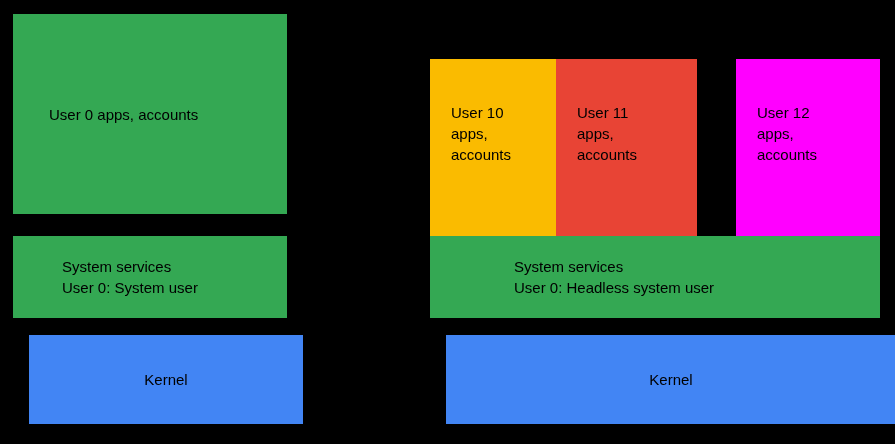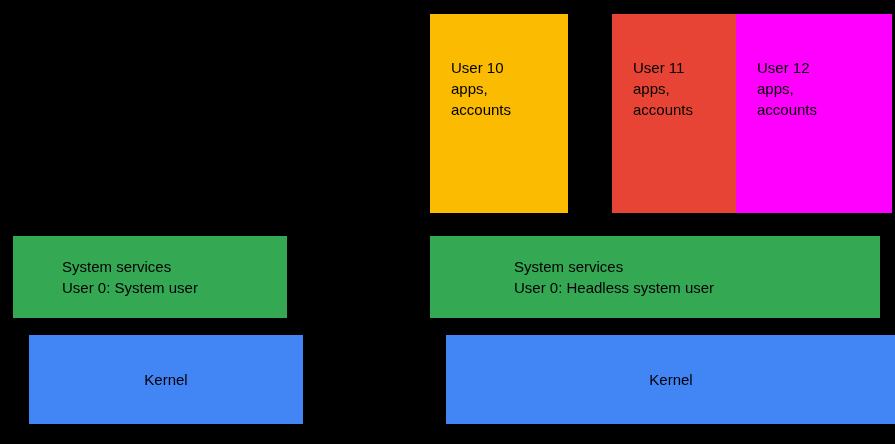--- a/index.html
+++ b/index.html
@@ -41,20 +41,21 @@
     margin-left: 16px;
   }
   .box.left-text {
     align-items: flex-start;
     text-align: left;
   }
   .box.top-text {
     justify-content: flex-start;
     align-items: flex-start;
     text-align: left;
+    margin-top: 45px;
   }
 
   
   #box-user0-apps {
     left: 13px;  top: 14px;  width: 274px; height: 200px;
     padding-left: 36px;
   }
   #box-sysservices-left {
     left: 13px;  top: 236px; width: 274px; height: 82px;
     padding-left: 49px;
@@ -62,40 +63,43 @@
   #box-kernel-left {
     left: 13px;  top: 335px; width: 274px; height: 89px;
   }
 
   
   #box-user10-apps {
     left: 430px; top: 14px; width: 138px; height: 199px;
     padding: 22px 0 0 21px;
   }
   #box-user11-apps {
-    left: 612px; top: 14px; width: 141px; height: 199px;
+    left: 556px; top: 14px; width: 141px; height: 199px;
     padding: 22px 0 0 21px;
   }
   #box-user12-apps {
-    left: 736px; top: 14px; width: 156px; height: 199px;
+    left: 736px; top: 14px; width: 144px; height: 199px;
     padding: 22px 0 0 21px;
   }
   #box-sysservices-right {
     left: 430px; top: 236px; width: 450px; height: 82px;
     padding-left: 84px;
   }
   #box-kernel-right {
     left: 430px; top: 335px; width: 450px; height: 89px;
   }
 </style>
 </head>
 <body style="background-color: rgb(0, 0, 0);">
 
 <div id="diagram" style="width: 895px; height: 444px; background-color: rgb(0, 0, 0);">
 
+  <div class="box v-center left-text" id="box-user0-apps" style="background-color: rgb(52, 168, 83); color: rgb(0, 0, 0);">
+    <span class="box-label">User 0 apps, accounts</span>
+  </div>
 
   <div class="box v-center left-text" id="box-sysservices-left" style="background-color: rgb(52, 168, 83); color: rgb(0, 0, 0);">
     <span class="box-label">System services
 User 0: System user</span>
   </div>
 
   <div class="box v-center center-text" id="box-kernel-left" style="background-color: rgb(66, 133, 244); color: rgb(0, 0, 0);">
     <span class="box-label">Kernel</span>
   </div>
 

